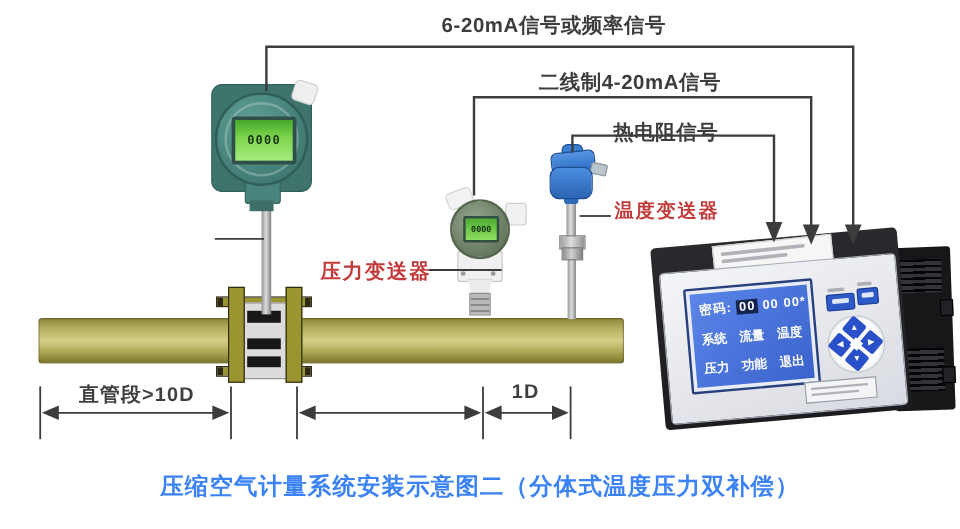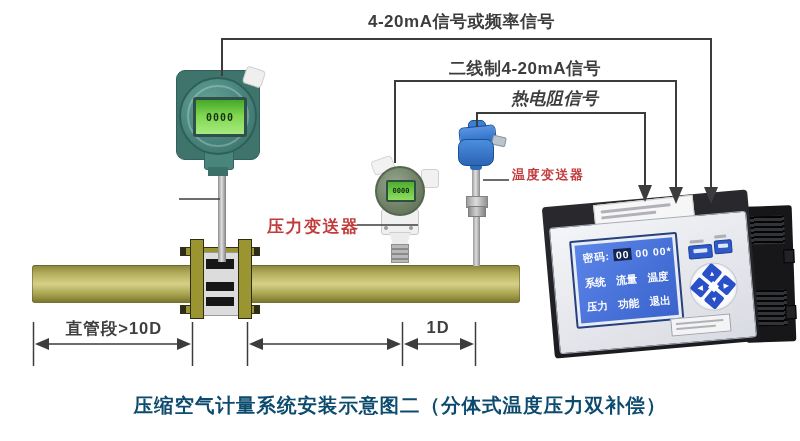--- a/index.html
+++ b/index.html
@@ -3,21 +3,21 @@
 <meta charset="utf-8">
 <style>
   html,body{margin:0;padding:0;background:#fff;}
   #stage{position:relative;width:800px;height:441px;background:#fff;overflow:hidden;
          font-family:"Liberation Sans",sans-serif;}
   .abs{position:absolute;}
   .txt{position:absolute;white-space:nowrap;color:#3b3b3b;}
   .sig{font-size:17px;font-weight:600;letter-spacing:0.5px;color:#3d3d3d;}
   .red{color:var(--label_red,#c23b3b);font-weight:700;letter-spacing:1.5px;}
   .dim{font-size:16.5px;font-weight:700;color:#3f3f3f;text-align:center;letter-spacing:1px;}
-  .caption{left:0;right:0;text-align:center;font-size:19.5px;font-weight:700;color:#0c4a6e;letter-spacing:1px;}
+  .caption{left:0;right:0;text-align:center;font-size:19.5px;font-weight:700;color:#3b82f6;letter-spacing:1px;}
   svg.overlay{position:absolute;left:0;top:0;pointer-events:none;}
 
   
   .pipe{left:32px;top:265px;width:486px;height:36px;border-radius:3px;
     background:linear-gradient(180deg,#8f8a3e 0%,#b5b05e 22%,#d5d088 50%,#a9a450 78%,#7c772f 100%);
     border:1px solid rgba(90,86,40,.5);}
   .tierod{height:7px;width:78px;left:180px;
     background:linear-gradient(90deg,#2e2c14 0 5px,var(--flange_olive,#9a9530) 5px calc(100% - 5px),#2e2c14 calc(100% - 5px));
     border:1px solid #33301a;}
   .flange{top:239px;width:12px;height:78px;background:var(--flange_olive,#9a9530);border:1.5px solid #2e2c16;}
@@ -221,24 +221,24 @@
     <g fill="#3c3c3c">
       <polygon points="35,344 49,338 49,350"></polygon>
       <polygon points="191,344 177,338 177,350"></polygon>
       <polygon points="249,344 263,338 263,350"></polygon>
       <polygon points="401,344 387,338 387,350"></polygon>
       <polygon points="404,344 418,338 418,350"></polygon>
       <polygon points="474,344 460,338 460,350"></polygon>
     </g>
   </svg>
 
-  <div class="txt sig" style="left:368px;top:10px;">4-20mA信号或频率信号</div>
+  <div class="txt sig" style="left:368px;top:10px;">6-20mA信号或频率信号</div>
   <div class="txt sig" style="left:449px;top:57px;">二线制4-20mA信号</div>
-  <div class="txt sig" style="left:511px;top:87px;font-style:italic;">热电阻信号</div>
+  <div class="txt sig" style="left:511px;top:99px;">热电阻信号</div>
 
   <div class="txt red" style="left:267px;top:215px;font-size:17px;">压力变送器</div>
-  <div class="txt red" style="left:512px;top:166px;font-size:13px;">温度变送器</div>
+  <div class="txt red" style="left:512px;top:166px;font-size:16px;">温度变送器</div>
 
   <div class="txt dim" style="left:36px;width:156px;top:318px;">直管段&gt;10D</div>
   <div class="txt dim" style="left:403px;width:70px;top:318px;">1D</div>
 
   <div class="txt caption" style="top:392px;">压缩空气计量系统安装示意图二（分体式温度压力双补偿）</div>
 </div>
 
 </body></html>

